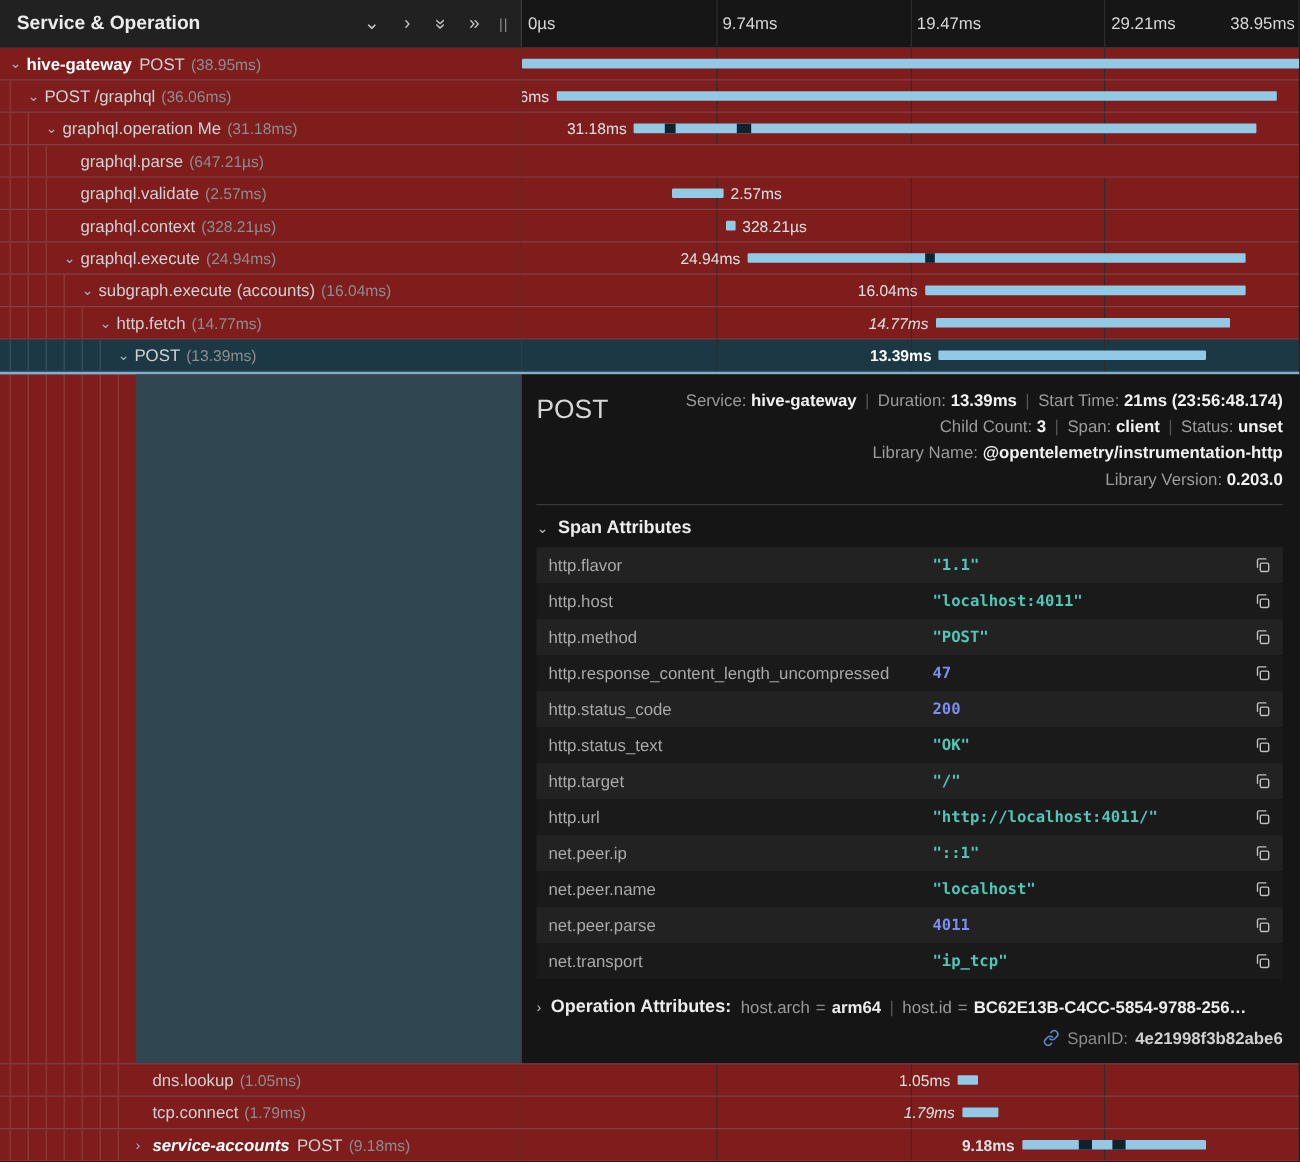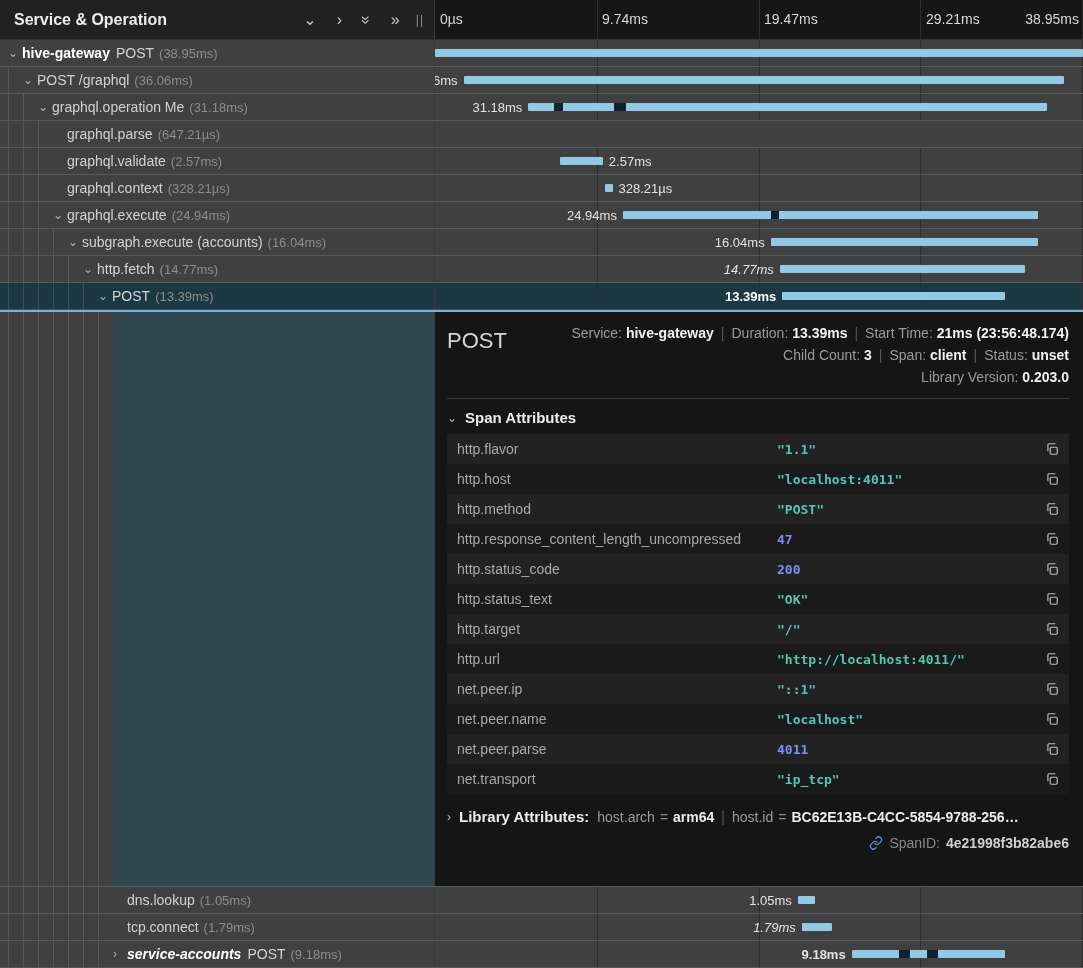--- a/index.html
+++ b/index.html
@@ -1,17 +1,17 @@
 <!DOCTYPE html>
 <html><head>
 <meta charset="utf-8">
 <style>
   *{margin:0;padding:0;box-sizing:border-box}
   html,body{background:#000}
-  .app{width:1083px;height:968px;background:#404040;position:relative;overflow:hidden;
+  .app{width:1083px;height:968px;background:#7f1d1d;position:relative;overflow:hidden;
        font-family:"Liberation Sans",sans-serif;color:#ddd}
 
   
   .topbar{display:flex;height:40px;background:#1d1d1d;border-bottom:1px solid #333}
   .left-head{width:435px;flex:none;display:flex;align-items:center;padding:0 10px 0 14px;
              background:#212121;border-right:1px solid #3a3a3a}
   .left-head .title{font-size:16px;font-weight:700;color:#ececec}
   .head-icons{margin-left:auto;display:flex;align-items:center;gap:20px;color:#c6c6c6}
   .hicon{font-size:16px;line-height:1;cursor:pointer}
   .rot90{display:inline-block;transform:rotate(90deg)}
@@ -254,20 +254,21 @@
       <span class="guide"></span>
       <span class="guide"></span>
       <div class="detail-block"></div>
     </div>
     <div class="detail-card">
       <div class="card-head">
         <div class="card-title">POST</div>
         <div class="card-meta" id="card-meta">
             <div class="meta-line"><span>Service: </span><b>hive-gateway</b><span class="sep">|</span><span>Duration: </span><b>13.39ms</b><span class="sep">|</span><span>Start Time: </span><b>21ms (23:56:48.174)</b></div>
             <div class="meta-line"><span>Child Count: </span><b>3</b><span class="sep">|</span><span>Span: </span><b>client</b><span class="sep">|</span><span>Status: </span><b>unset</b></div>
+            <div class="meta-line"><span>Library Name: </span><b>@opentelemetry/instrumentation-http</b></div>
             <div class="meta-line"><span>Library Version: </span><b>0.203.0</b></div>
           </div>
       </div>
       <hr class="card-div">
       <div class="sect-head">
         <span class="sect-chev">⌄</span>
         <span>Span Attributes</span>
       </div>
       <div id="attr-table">
           <div class="attr-row">
@@ -386,21 +387,21 @@
             <div class="copy-btn">
               <svg width="14" height="14" viewBox="0 0 24 24" fill="none" stroke="#c0c0c0" stroke-width="2" stroke-linecap="round" stroke-linejoin="round">
                 <rect x="9" y="9" width="12" height="12" rx="2"></rect>
                 <path d="M5 15V5a2 2 0 0 1 2-2h10"></path>
               </svg>
             </div>
           </div>
         </div>
       <div class="res-line">
         <span class="sect-chev">›</span>
-        <span class="res-title">Library Attributes:</span>
+        <span class="res-title">Operation Attributes:</span>
         <span id="res-items"><span class="res-key">host.arch</span><span class="res-eq">=</span><span class="res-val">arm64</span><span class="sep">|</span><span class="res-key">host.id</span><span class="res-eq">=</span><span class="res-val">BC62E13B-C4CC-5854-9788-256…</span></span>
       </div>
       <div class="spanid-line">
         <svg width="14" height="14" viewBox="0 0 24 24" fill="none" stroke="#5b8dd6" stroke-width="2.2" stroke-linecap="round">
           <path d="M10 13a5 5 0 0 0 7.07 0l3-3a5 5 0 0 0-7.07-7.07l-1.5 1.5"></path>
           <path d="M14 11a5 5 0 0 0-7.07 0l-3 3a5 5 0 0 0 7.07 7.07l1.5-1.5"></path>
         </svg>
         <span>SpanID:</span>
         <span class="spanid-val">4e21998f3b82abe6</span>
       </div>

